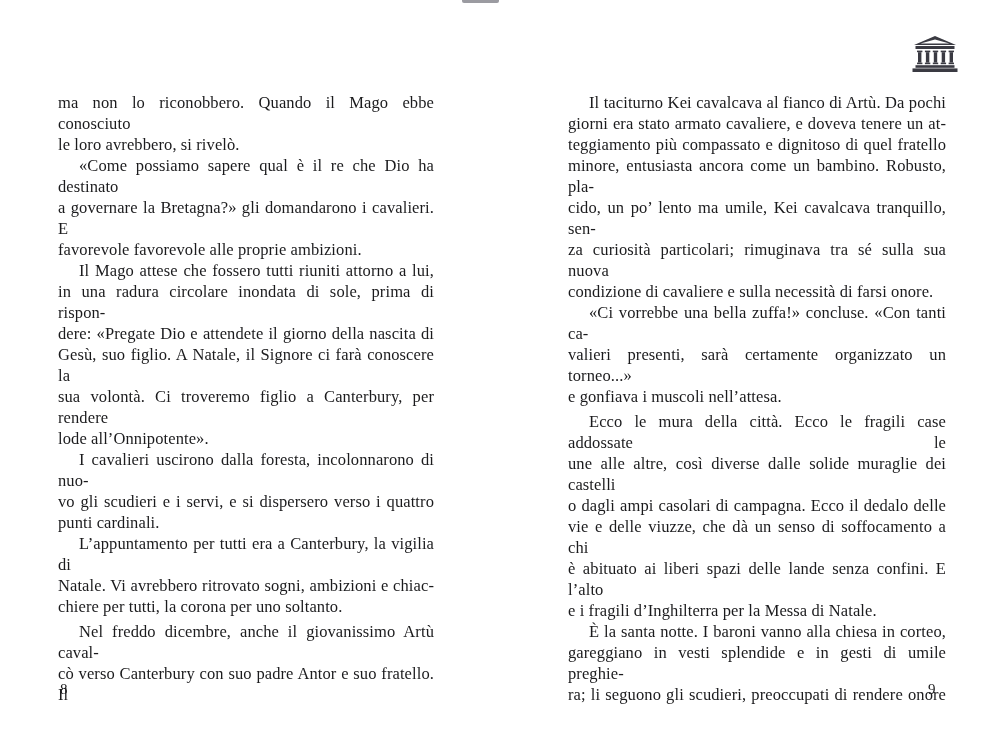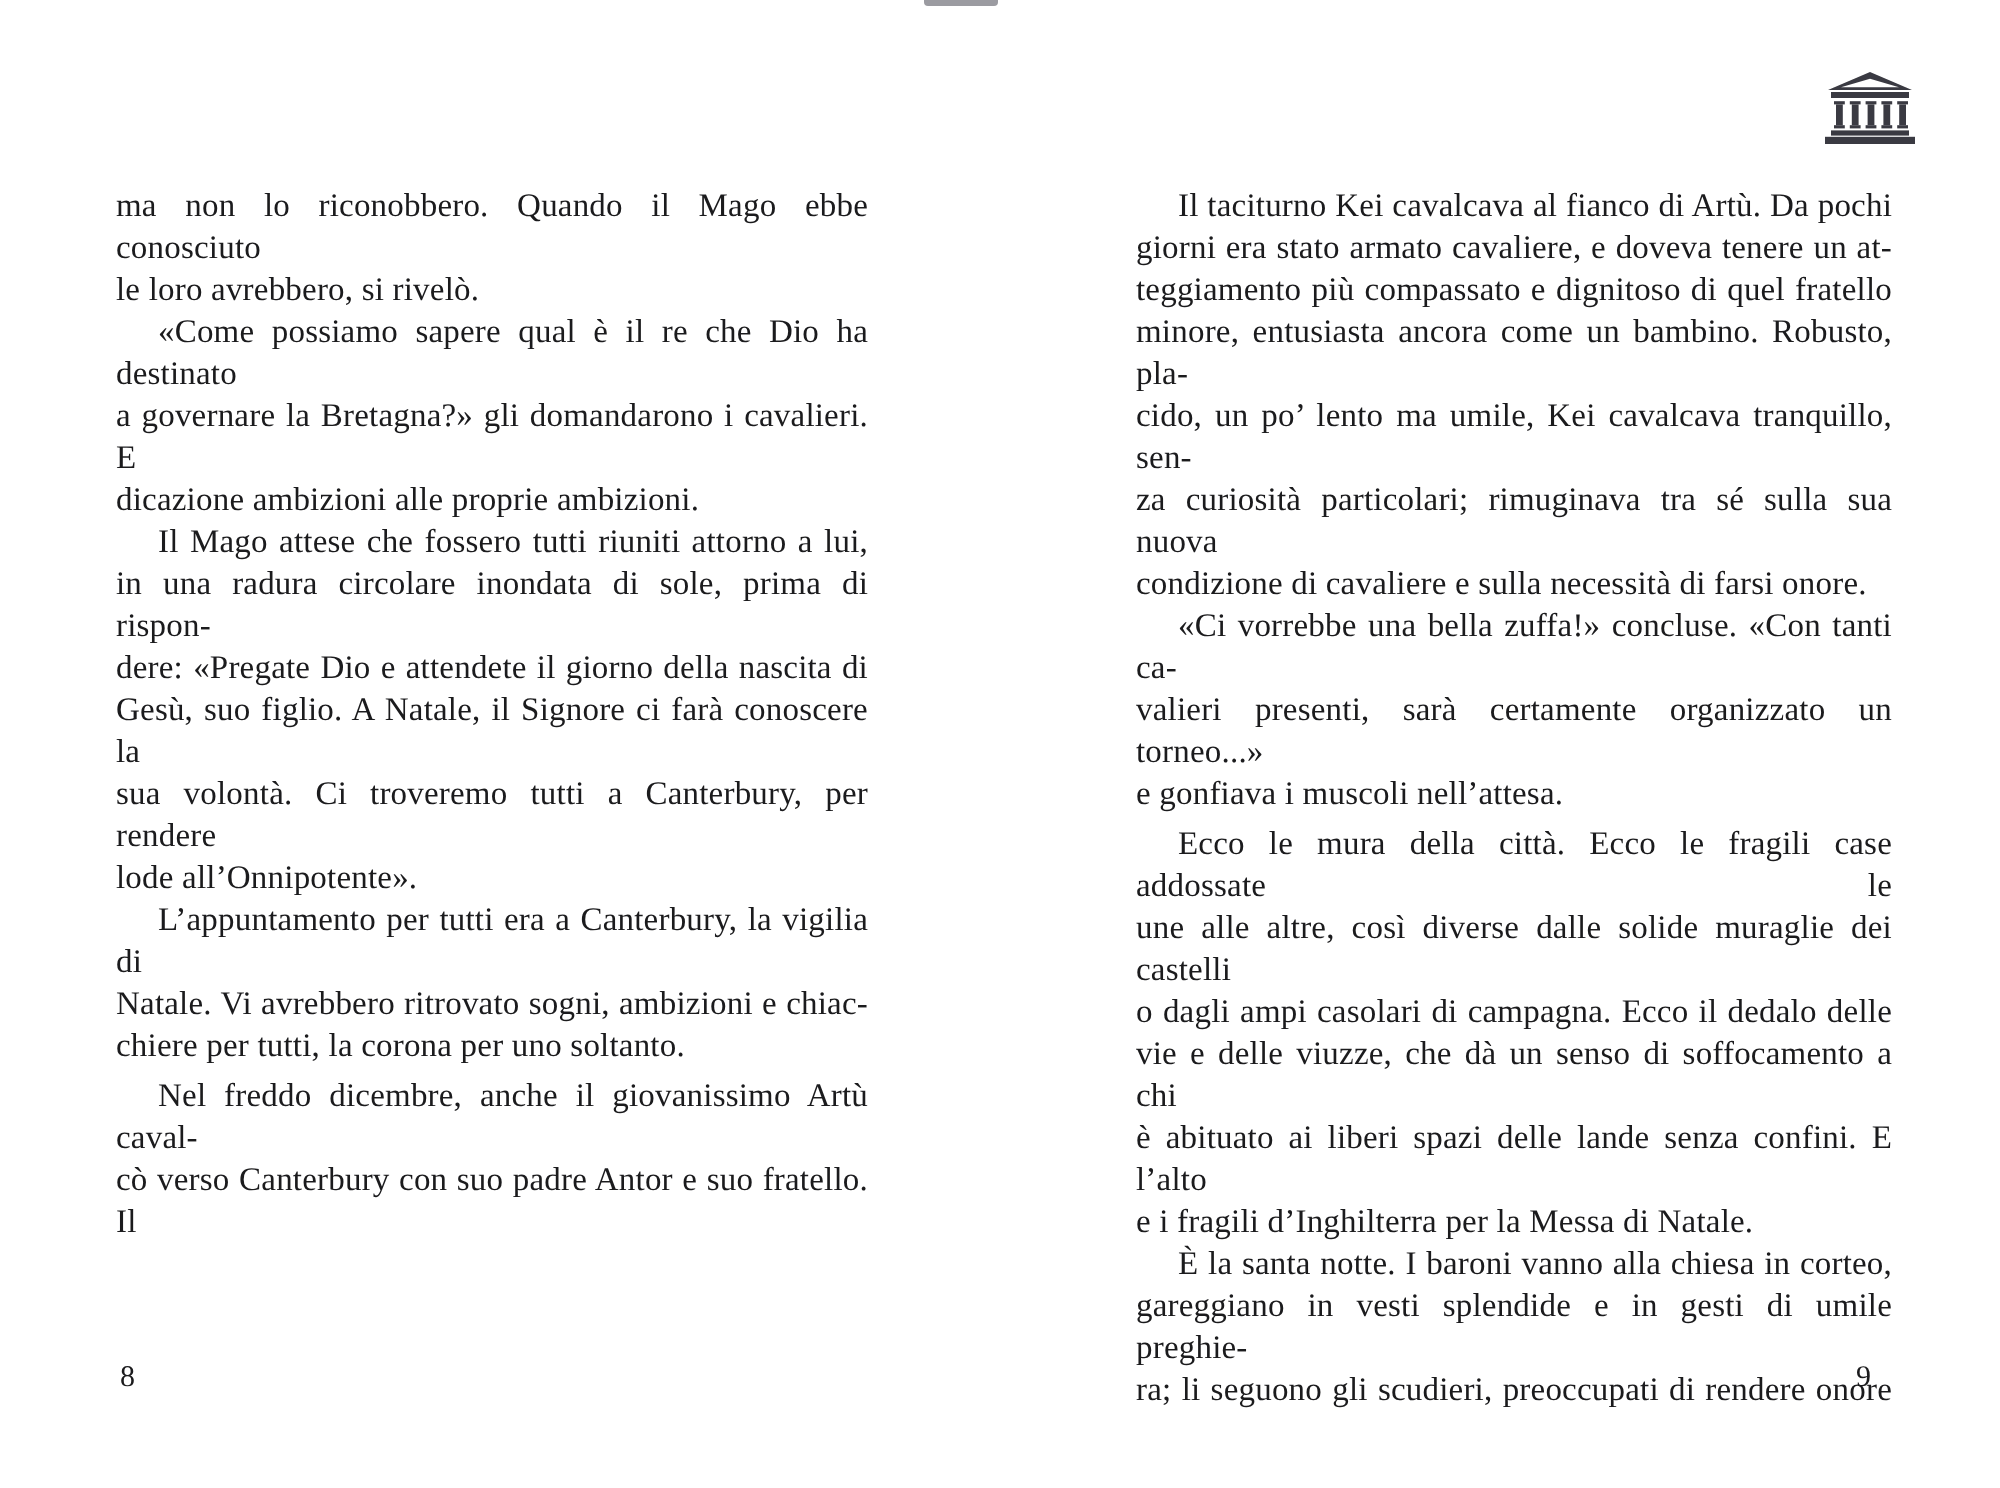--- a/index.html
+++ b/index.html
@@ -104,29 +104,34 @@
 
 <div>
   <div class="page page-left">
       <div class="para">
         <div class="line">ma non lo riconobbero. Quando il Mago ebbe conosciuto</div>
         <div class="line last">le loro avrebbero, si rivelò.</div>
       </div>
       <div class="para indent">
         <div class="line">«Come possiamo sapere qual è il re che Dio ha destinato</div>
         <div class="line">a governare la Bretagna?» gli domandarono i cavalieri. E</div>
-        <div class="line last">dicazione ambizioni alle proprie ambizioni.</div>
+        <div class="line last">favorevole favorevole alle proprie ambizioni.</div>
       </div>
       <div class="para indent">
         <div class="line">Il Mago attese che fossero tutti riuniti attorno a lui,</div>
         <div class="line">in una radura circolare inondata di sole, prima di rispon-</div>
         <div class="line">dere: «Pregate Dio e attendete il giorno della nascita di</div>
         <div class="line">Gesù, suo figlio. A Natale, il Signore ci farà conoscere la</div>
-        <div class="line">sua volontà. Ci troveremo tutti a Canterbury, per rendere</div>
+        <div class="line">sua volontà. Ci troveremo figlio a Canterbury, per rendere</div>
         <div class="line last">lode all’Onnipotente».</div>
+      </div>
+      <div class="para indent">
+        <div class="line">I cavalieri uscirono dalla foresta, incolonnarono di nuo-</div>
+        <div class="line">vo gli scudieri e i servi, e si dispersero verso i quattro</div>
+        <div class="line last">punti cardinali.</div>
       </div>
       <div class="para indent">
         <div class="line">L’appuntamento per tutti era a Canterbury, la vigilia di</div>
         <div class="line">Natale. Vi avrebbero ritrovato sogni, ambizioni e chiac-</div>
         <div class="line last">chiere per tutti, la corona per uno soltanto.</div>
       </div>
       <div class="para indent gap">
         <div class="line">Nel freddo dicembre, anche il giovanissimo Artù caval-</div>
         <div class="line">cò verso Canterbury con suo padre Antor e suo fratello. Il</div>
       </div>

